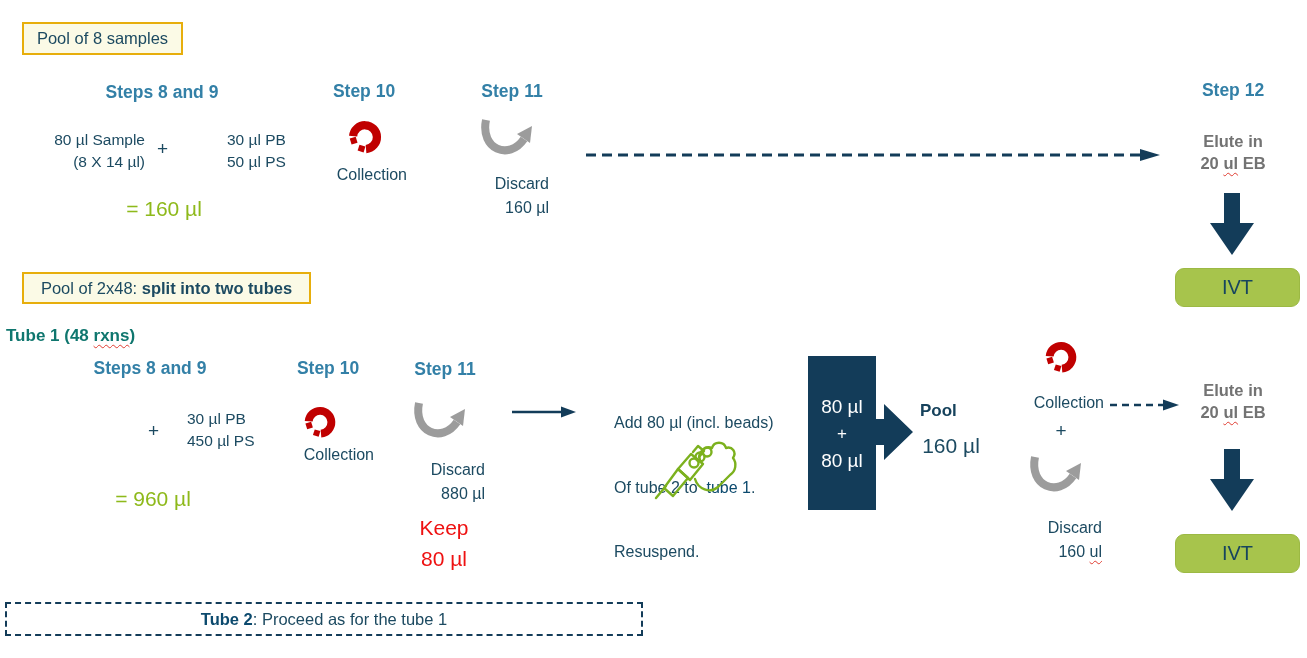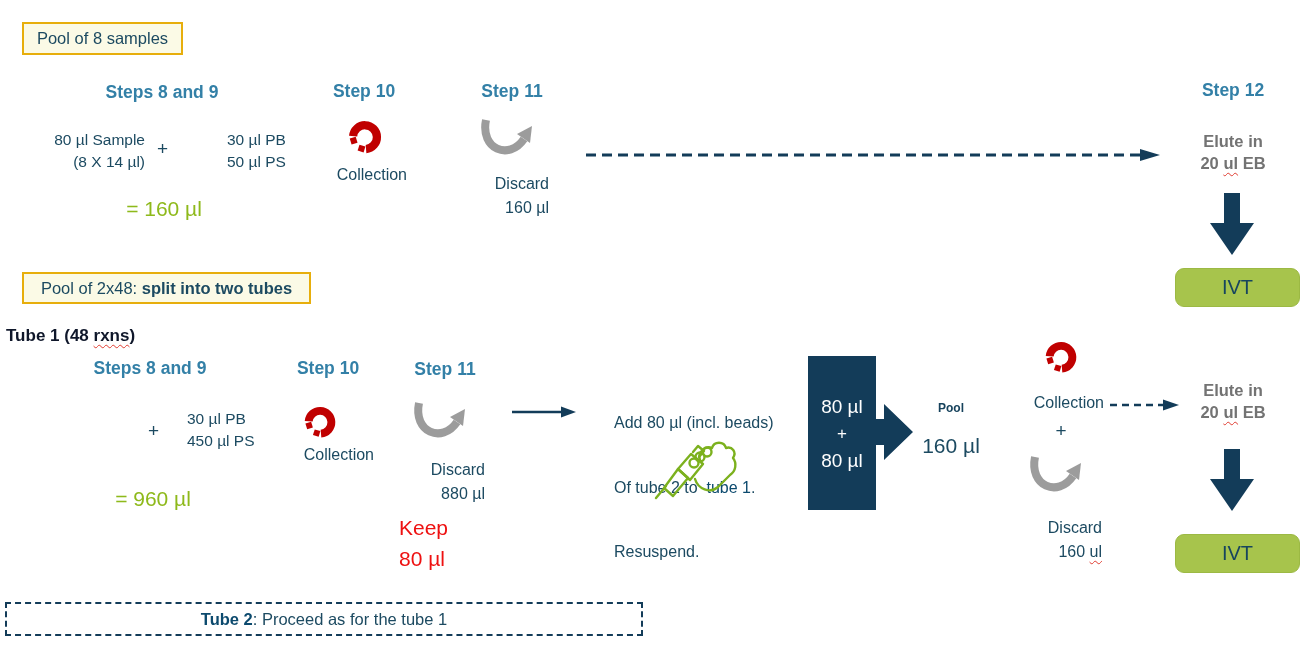--- a/index.html
+++ b/index.html
@@ -6,37 +6,37 @@
   .stage{position:relative;width:1307px;height:658px;background:#ffffff;
          font-family:"Liberation Sans",sans-serif;overflow:hidden;}
   .abs{position:absolute;}
   .label-box{position:absolute;display:flex;align-items:center;justify-content:center;
              background:#FBFAE6;border:2px solid #E7AE0C;color:#1C4A61;font-size:16.5px;}
   .step-hd{position:absolute;color:#3380A7;font-weight:700;font-size:17.5px;text-align:center;}
   .body-txt{position:absolute;color:#1C4A61;font-size:15.5px;text-align:right;line-height:22px;}
   .body-txt .ln{display:block;}
   .lh24 .ln{line-height:24px;}
   .green{position:absolute;color:#8EB91B;font-size:21px;text-align:center;}
-  .red-big{position:absolute;color:#EE1111;font-size:21px;line-height:31px;}
+  .red-big{position:absolute;color:#EE1111;font-size:21px;text-align:center;line-height:31px;}
   .red-big .ln{display:block;}
   .elute{position:absolute;color:#737373;font-weight:700;font-size:16.5px;text-align:center;line-height:22px;}
   .elute .ln{display:block;}
   .ivt{position:absolute;background:#A7C44C;border:1px solid #9CB944;border-radius:9px;
        display:flex;align-items:center;justify-content:center;color:#17455E;font-size:20px;}
   .navy-box{position:absolute;background:#133C59;color:#fff;display:flex;flex-direction:column;
             align-items:center;justify-content:center;font-size:19px;line-height:27px;}
   .plus{position:absolute;color:#1C4A61;font-size:19px;}
-  .tube1{position:absolute;color:#0f172a;font-weight:700;font-size:17px;}
+  .tube1{position:absolute;color:#0f766e;font-weight:700;font-size:17px;}
   .tube2-box{position:absolute;border:2px dashed #133C59;display:flex;align-items:center;
              justify-content:center;font-size:16.5px;color:#1C4A61;}
   .addtxt{position:absolute;color:#1C4A61;font-size:16px;line-height:21.5px;white-space:pre;}
   .addtxt .ln{display:block;}
   .red{color:#0c4a6e;}
   .bold{font-weight:700;}
-  .poolhd{position:absolute;color:#16425C;font-weight:700;font-size:12px;text-align:center;}
+  .poolhd{position:absolute;color:#16425C;font-weight:700;font-size:17px;text-align:left;}
   .poolvol{position:absolute;color:#1C4A61;font-size:21px;text-align:center;}
   .sq{text-decoration:underline wavy #E03C31 1px;text-underline-offset:3px;}
 </style>
 </head>
 <body>
 
 <div class="stage">
 
   <div class="label-box" style="left:22px;top:22px;width:157px;height:29px">
     <span>Pool of 8 samples</span>

